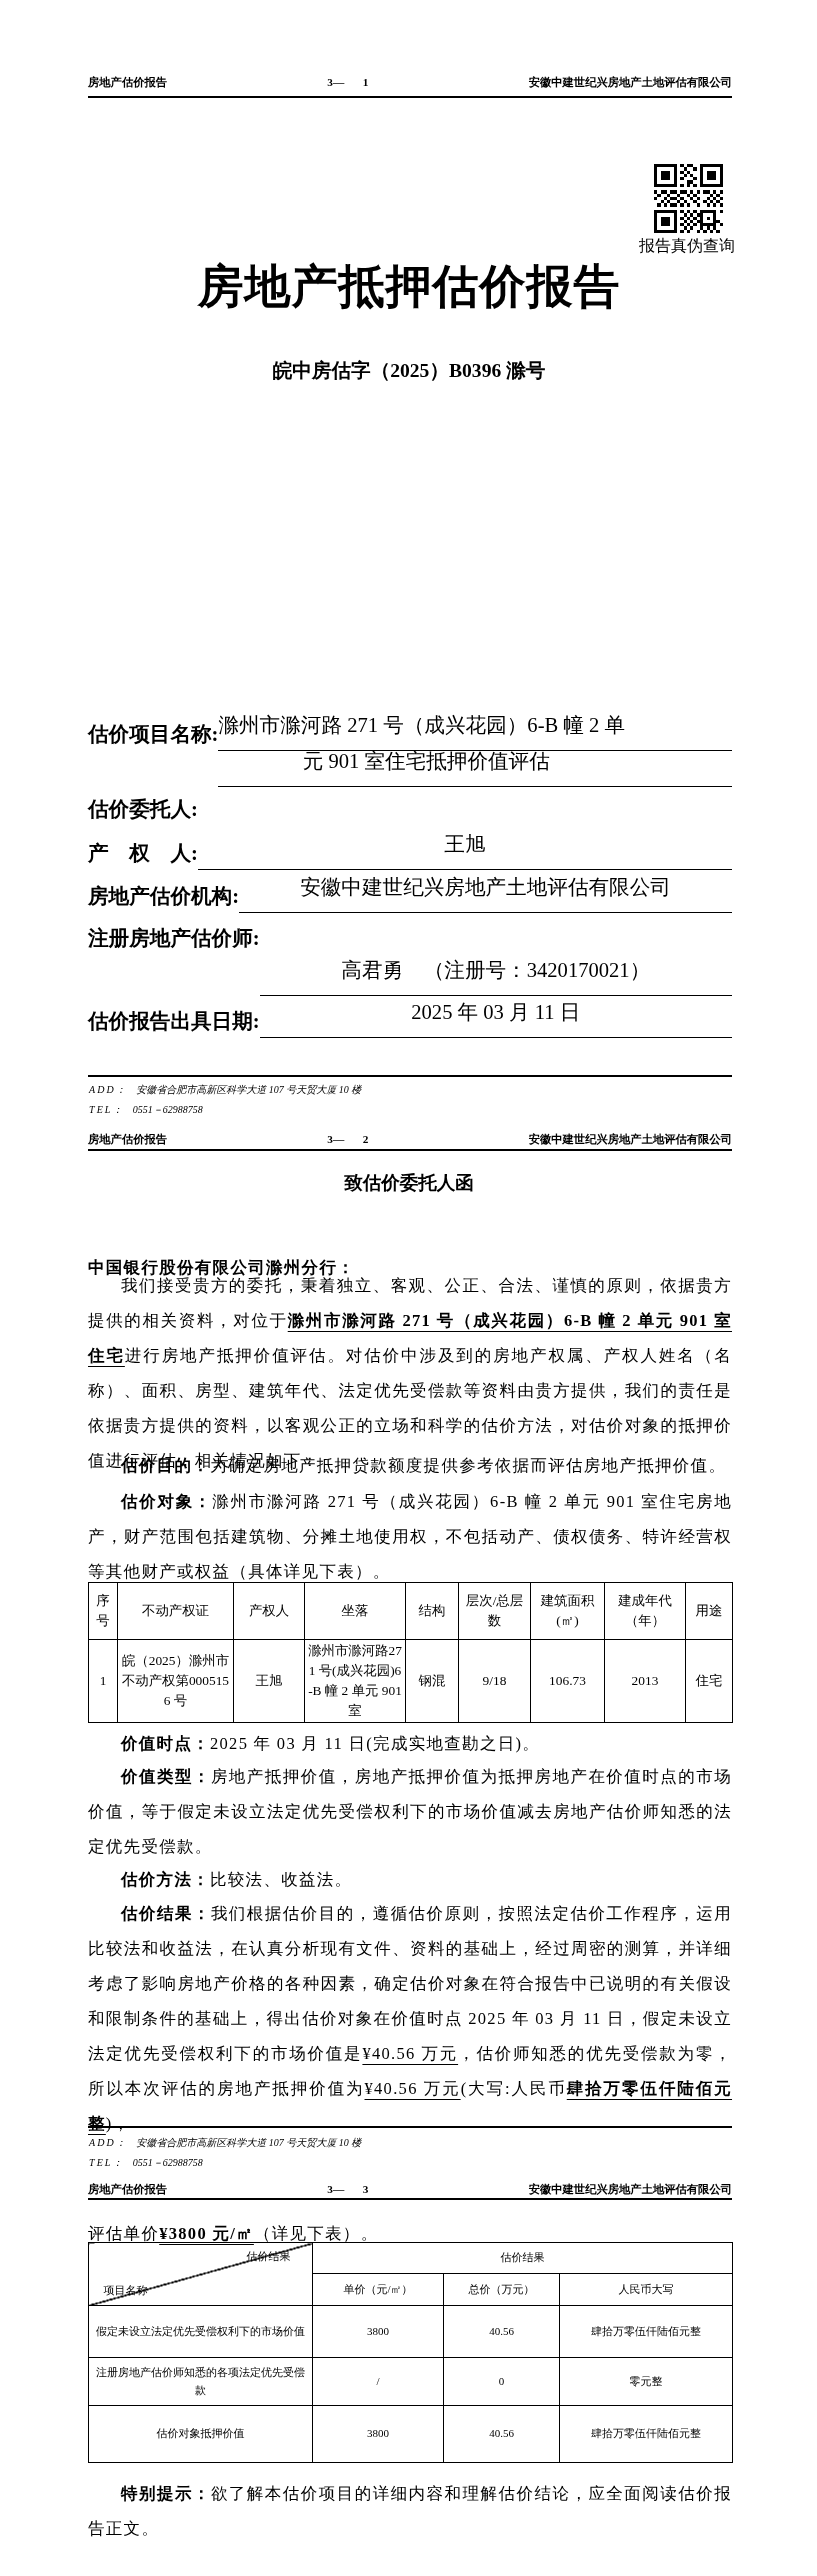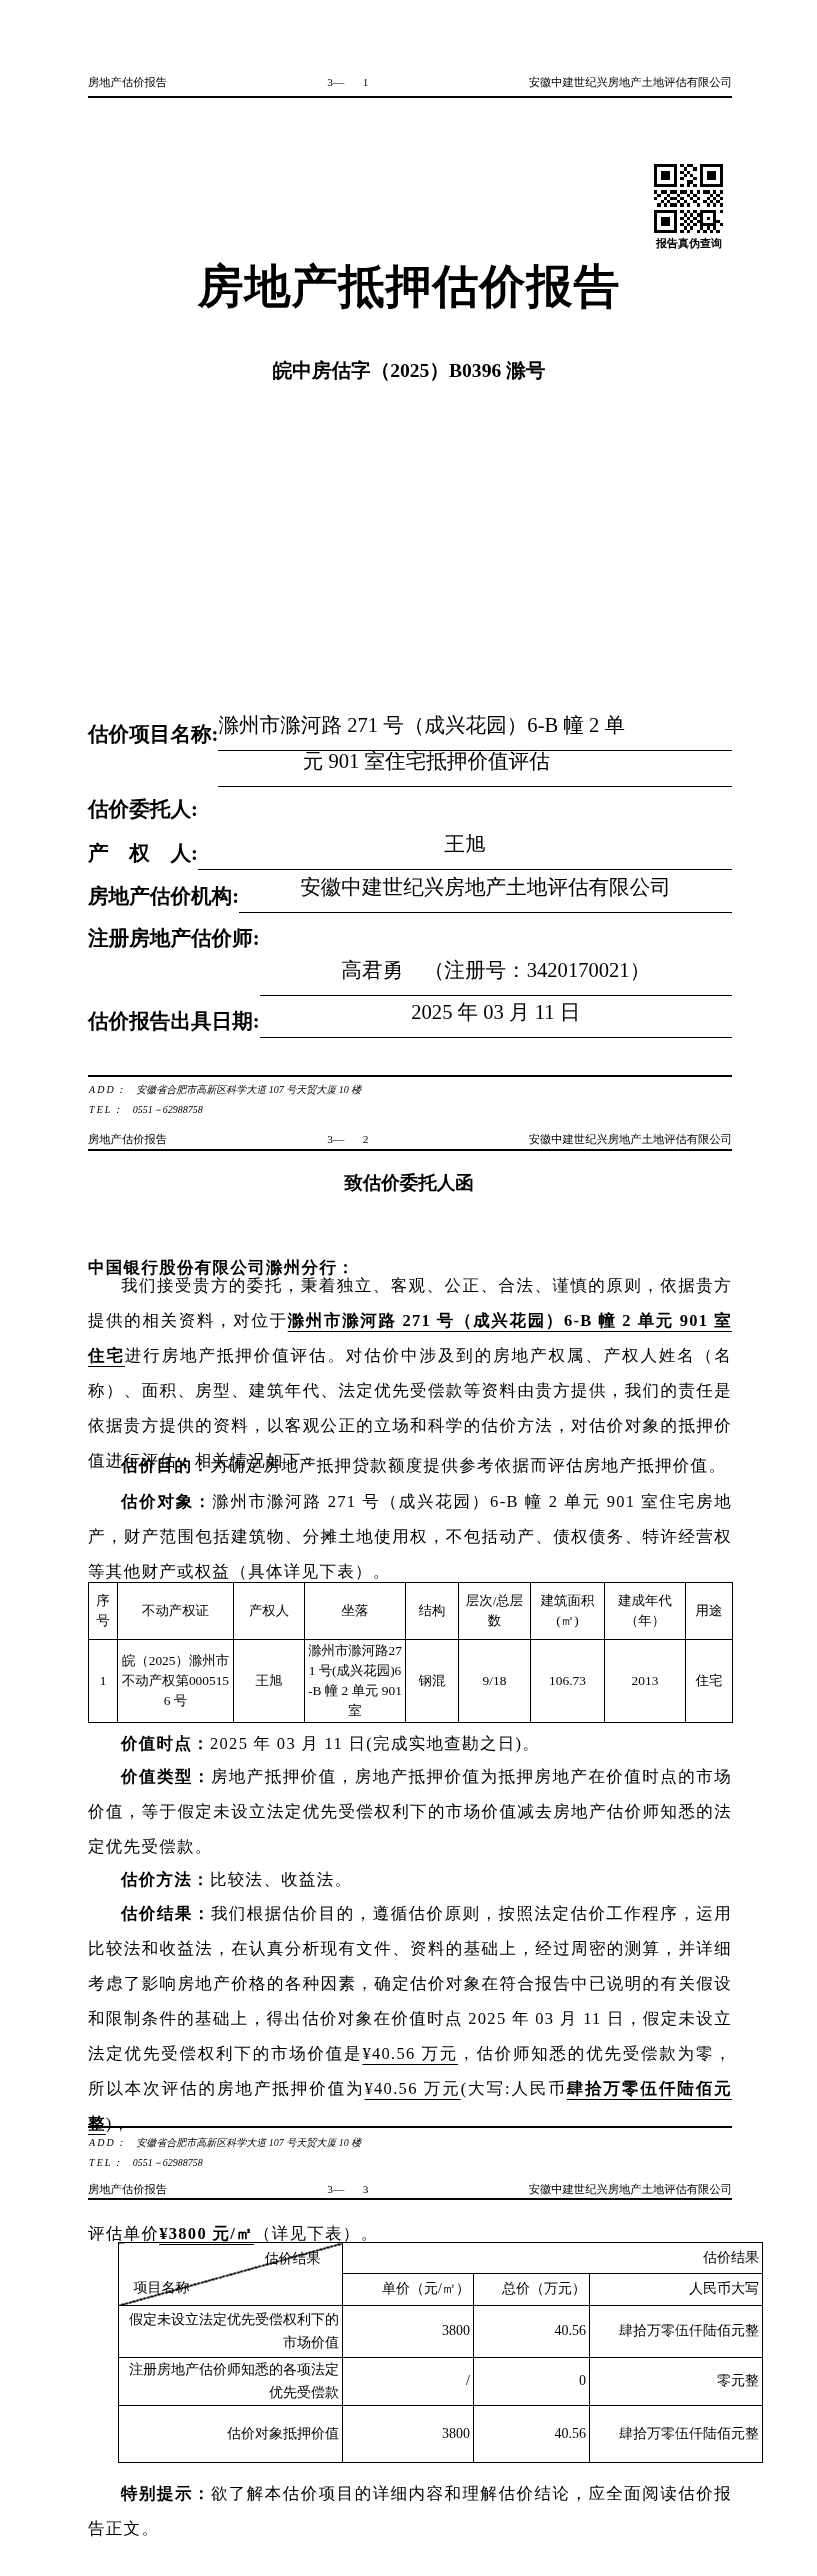--- a/index.html
+++ b/index.html
@@ -2,47 +2,47 @@
 <html style="font-size:8.2px"><head>
 <meta charset="utf-8">
 <style>
   html,body{margin:0;padding:0;background:#ffffff;}
   body{
     width:818px;height:3300px;position:relative;
     font-family:"Liberation Serif","DejaVu Serif",serif;
     color:#000;
   }
   
-  .pghead{position:absolute;left:88px;width:644px;display:flex;justify-content:space-between;align-items:baseline;font-size:11.3px;white-space:nowrap;}
+  .pghead{position:absolute;left:88px;width:644px;display:flex;justify-content:space-between;align-items:baseline;font-size:11.3px;white-space:nowrap;font-weight:bold;}
   .pgnum{margin-left:18.5px;}
   .hline{position:absolute;left:88px;width:644px;height:2.1px;background:#000;}
   .pgfoot{position:absolute;left:89px;font-size:10px;white-space:nowrap;font-style:italic;}
   .pgfoot .flabel{letter-spacing:2.1px;margin-right:8.2px;}
   
   .cover-title{position:absolute;left:0;width:818px;text-align:center;top:256px;font-size:46px;font-weight:bold;letter-spacing:1px;}
   .cover-docno{position:absolute;left:0;width:818px;text-align:center;top:357px;font-size:19.6px;font-weight:bold;}
   .qr{position:absolute;left:654px;top:164px;width:69px;height:69px;}
-  .qr-cap{position:absolute;left:639px;top:236px;width:100px;text-align:center;font-size:11px;font-weight:bold;}
+  .qr-cap{position:absolute;left:639px;top:236px;width:100px;text-align:left;font-size:16px;font-weight:normal;}
   .field{position:absolute;left:88px;width:644px;display:flex;align-items:flex-end;font-size:20.6px;height:30px;margin-top:9px;}
   .lbl{font-weight:bold;white-space:pre;padding-bottom:3.1px;}
   .ghost{visibility:hidden;}
   .val{flex:1;text-align:center;border-bottom:1.5px solid #000;padding-bottom:11px;white-space:nowrap;}
   .val.left{text-align:left;}
   .val.shift{padding-right:98px;}
   
   .center-line{position:absolute;left:0;width:818px;text-align:center;}
   .para{position:absolute;left:88px;width:644px;font-size:16.5px;line-height:35px;letter-spacing:1.3px;text-align:justify;}
   .ind{text-indent:33px;}
   .b{font-weight:bold;}
   .u{text-decoration:underline;text-underline-offset:4.6px;text-decoration-thickness:1px;}
   
   .ptable{position:absolute;left:88px;top:1582px;width:644px;border-collapse:collapse;font-size:13.4px;text-align:center;table-layout:fixed;}
   .ptable th,.ptable td{border:1px solid #000;padding:1px 2.6px;font-weight:normal;vertical-align:middle;line-height:1.5;word-break:break-all;}
   
-  .rtable{position:absolute;left:88px;top:2242px;width:644px;border-collapse:collapse;font-size:14px;text-align:right;table-layout:fixed;margin-left:30px;}
+  .rtable{position:absolute;left:88px;top:2242px;width:644px;border-collapse:collapse;font-size:11px;text-align:center;table-layout:fixed;}
   .rtable th,.rtable td{border:1px solid #000;padding:1px 3.1px;font-weight:normal;vertical-align:middle;line-height:1.6;word-break:break-all;}
   .diag{position:relative;padding:0;
     background:linear-gradient(to bottom right,transparent calc(50% - 0.8px),#000 calc(50% - 0.8px),#000 calc(50% + 0.8px),transparent calc(50% + 0.8px));}
   .diag .dtop{position:absolute;top:5.2px;right:21.6px;}
   .diag .dbot{position:absolute;bottom:5.2px;left:14.4px;}
 </style>
 </head>
 <body>
 
 <div class="pghead" style="top:75px">

